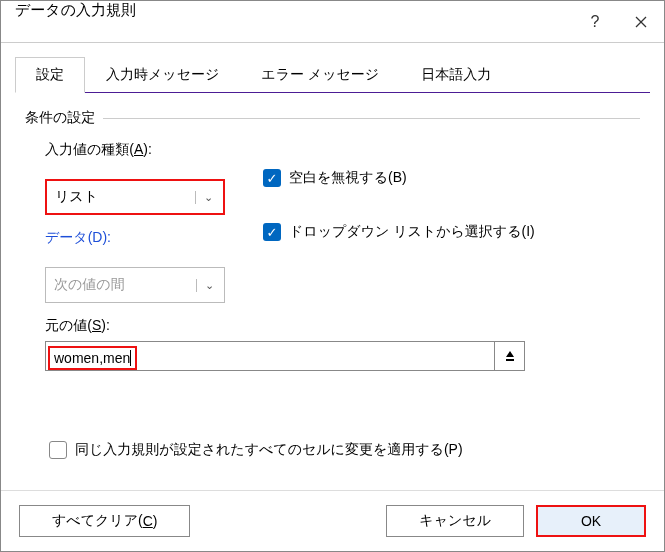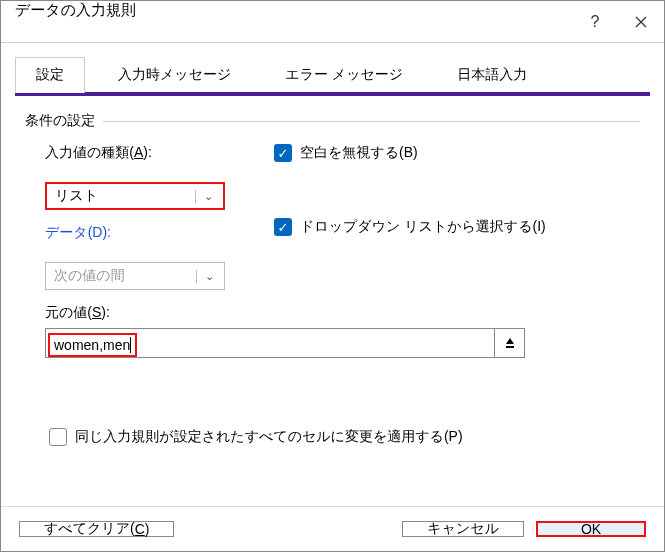--- a/index.html
+++ b/index.html
@@ -28,22 +28,22 @@
     height: 42px;
     display: flex;
     align-items: center;
     justify-content: center;
     font-size: 16px;
     color: #333;
   }
   .tabs {
     display: flex;
     margin: 14px 14px 0 14px;
-    border-bottom: 4px solid #4c1d95;
-    gap: 12px;
+    border-bottom: 1px solid #4c1d95;
+    gap: 0;
   }
   .tab {
     padding: 8px 20px;
     border: 1px solid transparent;
     border-bottom: none;
     position: relative;
     font-size: 14px;
   }
   .tab.active {
     border: 1px solid #ccc;
@@ -65,35 +65,35 @@
     flex: 1;
     height: 1px;
     background: #ccc;
   }
   .field-group {
     margin-left: 20px;
     margin-top: 14px;
   }
   .row {
     display: flex;
-    align-items: flex-start;
-    gap: 29px;
+    align-items: center;
+    gap: 18px;
   }
   .col-left {
     width: 200px;
   }
   .field-label {
     font-size: 14px;
     margin-bottom: 6px;
   }
   .field-label .ul { text-decoration: underline; }
   .disabled { color: #1d4ed8; }
   .select {
     width: 180px;
-    height: 28px;
+    height: 36px;
     border: 1px solid #888;
     display: flex;
     align-items: center;
     padding: 0 8px;
     font-size: 14px;
     justify-content: space-between;
     background: #fff;
     margin-top: 20px;
   }
   .select.red { border: 2px solid #e11; }
@@ -173,24 +173,24 @@
     align-items: center;
     padding: 14px 18px;
     gap: 12px;
     position: absolute;
     bottom: 0;
     left: 0;
     right: 0;
     border-top: 1px solid #ddd;
   }
   .btn {
-    height: 16px;
-    border: 1px solid #888;
-    background: #fff;
-    padding: 0 24px;
+    height: 32px;
+    border: 1px solid #888;
+    background: #fff;
+    padding: 0 32px;
     font-size: 14px;
     display: flex;
     align-items: center;
     justify-content: center;
     min-width: 100px;
   }
   .btn.ok {
     border: 2px solid #e11;
     background: #e7f0fa;
     min-width: 110px;

